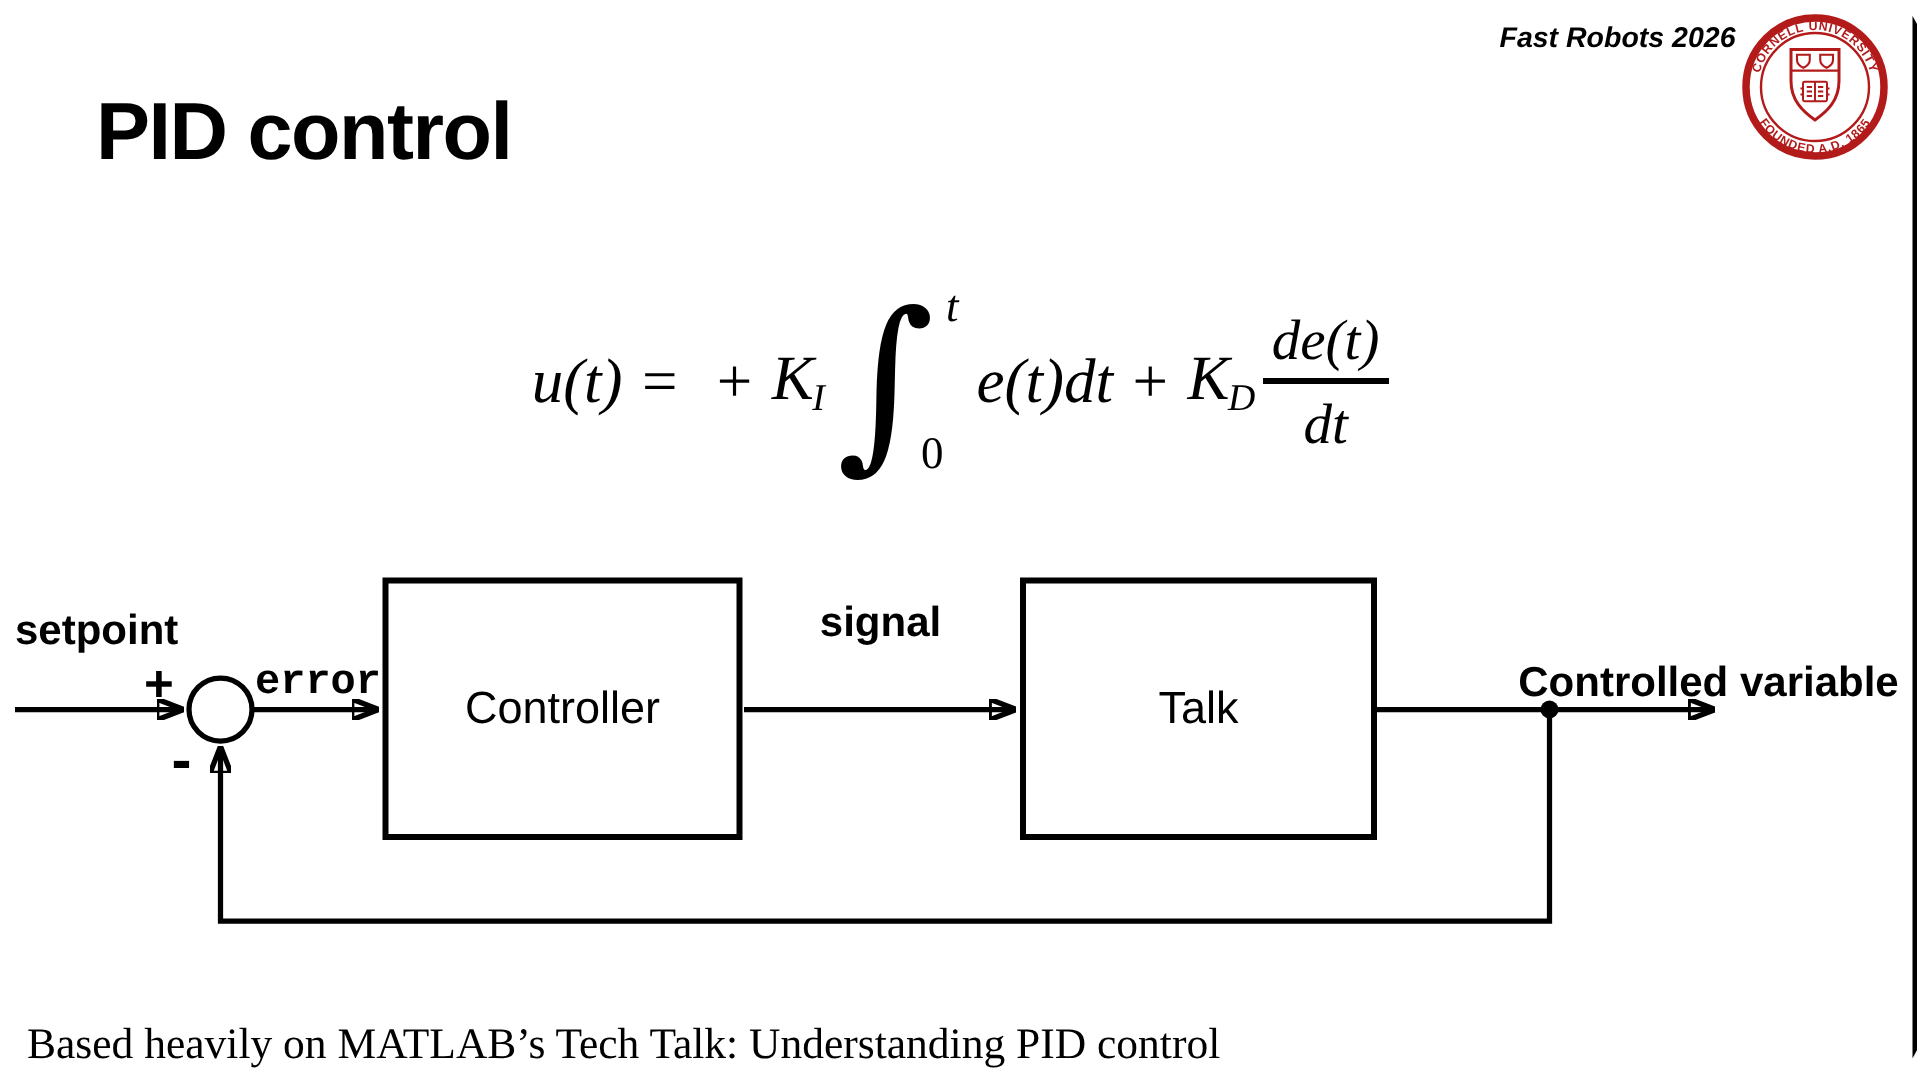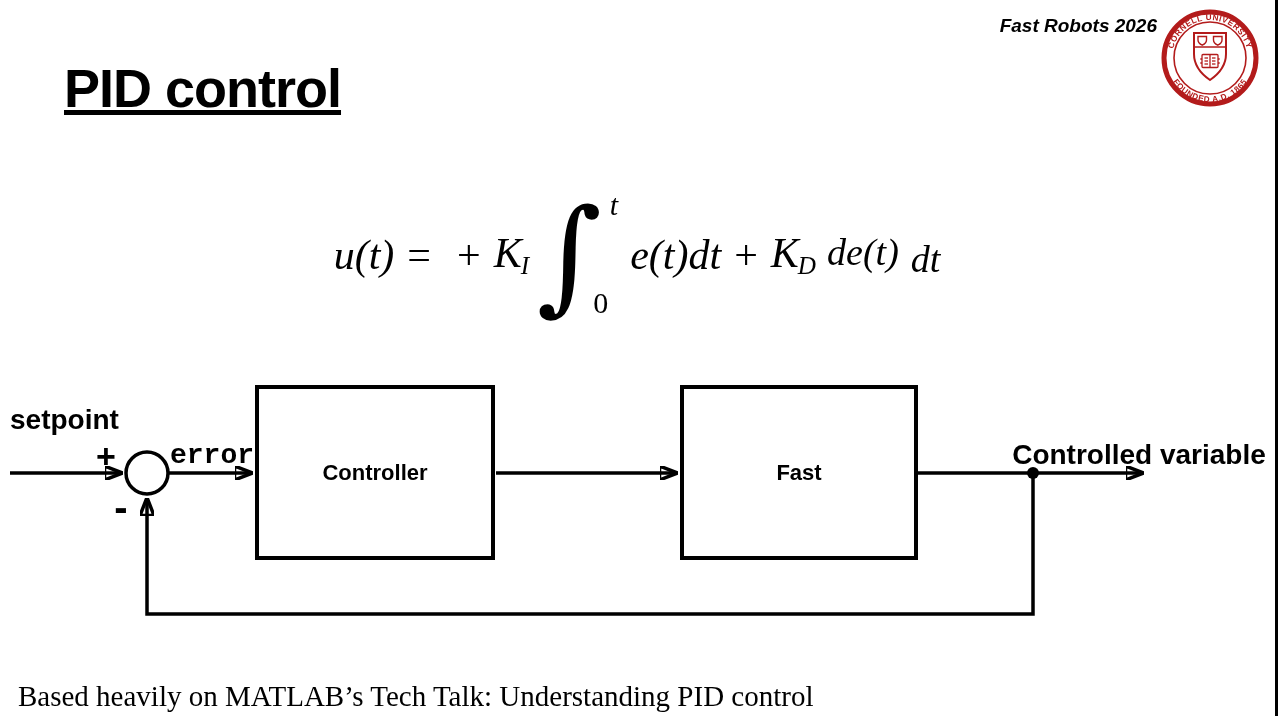--- a/index.html
+++ b/index.html
@@ -1,57 +1,57 @@
 <!DOCTYPE html>
 <html><head>
 <meta charset="utf-8">
 <style>
   html,body{margin:0;padding:0;background:#fff;}
   .slide{
     position:relative;width:1280px;height:716px;background:#ffffff;
-    font-family:"Liberation Sans","DejaVu Sans",sans-serif;color:#000;overflow:hidden;
+    font-family:"Liberation Sans","DejaVu Sans",sans-serif;color:#000;overflow:hidden;border-radius:26px;
   }
   
   .course{position:absolute;top:15px;right:123px;font-size:19px;font-weight:700;font-style:italic;white-space:nowrap;}
   .seal{position:absolute;left:1160px;top:8px;width:100px;height:100px;}
   .seal-text{font-family:"Liberation Sans",sans-serif;font-size:8.2px;font-weight:700;letter-spacing:0.55px;fill:#b31b1b;text-anchor:middle;}
-  .title{position:absolute;left:64px;top:60px;margin:0;font-size:54px;font-weight:700;letter-spacing:-1px;line-height:1.05;text-decoration:underline;}
+  .title{position:absolute;left:64px;top:60px;margin:0;font-size:54px;font-weight:700;letter-spacing:-1px;line-height:1.05;}
 
   
   .formula{
     position:absolute;left:0;top:185px;width:100%;height:140px;
     display:flex;align-items:center;justify-content:center;
     font-family:"Liberation Serif","DejaVu Serif",serif;font-style:italic;font-size:42px;color:#000;
   }
   .fm{line-height:1;white-space:nowrap;text-align:right;}
   .fop{line-height:1;font-style:normal;margin:0 13px;}
   .formula sub{font-size:0.6em;font-style:italic;vertical-align:-0.25em;line-height:1;margin-left:-1px;}
   .integral{position:relative;display:inline-block;margin:0 28px 0 8px;font-style:normal;}
   .int-glyph{display:block;font-family:"DejaVu Serif",serif;font-size:125px;line-height:0.95;font-style:normal;}
   .int-upper{position:absolute;top:-6px;right:-16px;font-size:30px;font-style:italic;line-height:1;}
   .int-lower{position:absolute;bottom:-4px;right:-6px;font-size:30px;font-style:normal;line-height:1;}
-  .frac{display:inline-flex;flex-direction:row;align-items:center;font-size:38px;line-height:1;margin-left:5px;}
+  .frac{display:inline-flex;flex-direction:column;align-items:center;font-size:38px;line-height:1;margin-left:5px;}
   .frac-num{padding:0 6px 6px;}
   .frac-bar{align-self:stretch;border-top:4px solid #000;height:0;}
   .frac-den{padding:8px 6px 0;}
 
   
   .diagram{position:absolute;left:0;top:0;width:1172px;height:716px;}
   .diagram-lines{position:absolute;left:0;top:0;}
   .diagram-lines line,.diagram-lines path{stroke:#000;stroke-width:3.5;fill:none;}
   .diagram-lines rect.box{stroke:#000;stroke-width:4;fill:#fff;}
   .diagram-lines circle.sum{stroke:#000;stroke-width:3.5;fill:#fff;}
   .lbl{position:absolute;font-weight:700;font-size:28px;line-height:1;white-space:nowrap;}
   .lbl-setpoint{left:10px;top:420px;transform:translateY(-50%);}
   .lbl-plus{left:106px;top:456px;transform:translate(-50%,-50%);font-size:34px;}
   .lbl-minus{left:121px;top:507px;transform:translate(-50%,-50%);font-size:40px;}
   .lbl-error{left:212px;top:456px;transform:translate(-50%,-50%);font-family:Liberation Mono, monospace;}
   .lbl-actuating{left:587px;top:396px;transform:translateX(-50%);text-align:center;line-height:38px;}
   .lbl-output{left:1139px;top:436px;transform:translateX(-50%);text-align:right;line-height:38px;}
-  .boxlabel{position:absolute;display:flex;align-items:center;justify-content:center;font-size:22px;font-weight:700;}
+  .boxlabel{position:absolute;display:flex;align-items:center;justify-content:center;font-size:30px;font-weight:400;}
   .boxlabel-controller{left:255px;top:385px;width:240px;height:175px;}
   .boxlabel-plant{left:680px;top:385px;width:238px;height:175px;}
 
   
   .credit{position:absolute;left:18px;top:680px;font-size:29px;font-weight:400;white-space:nowrap;font-family:Liberation Serif, serif;}
   .slide-edge{position:absolute;left:1275px;top:0;width:3px;height:716px;background:#000;}
 </style>
 </head>
 <body>
 
@@ -129,22 +129,23 @@
       <circle cx="1033" cy="473" r="6" fill="#000" stroke="none"></circle>
       <path d="M1033,473 L1033,614 L147,614 L147,498" marker-end="url(#ah)"></path>
     </svg>
 
     <div class="lbl lbl-setpoint">setpoint</div>
     <div class="lbl lbl-plus">+</div>
     <div class="lbl lbl-minus">-</div>
     <div class="lbl lbl-error">error</div>
     <div class="boxlabel boxlabel-controller">Controller</div>
     <div class="lbl lbl-actuating">
+      <div>signal</div>
     </div>
-    <div class="boxlabel boxlabel-plant">Fast</div>
+    <div class="boxlabel boxlabel-plant">Talk</div>
     <div class="lbl lbl-output">
       <div>Controlled variable</div>
     </div>
   </div>
 
   <div class="credit">Based heavily on MATLAB’s Tech Talk: Understanding PID control</div>
   <div class="slide-edge"></div>
 </div>
 
 </body></html>

